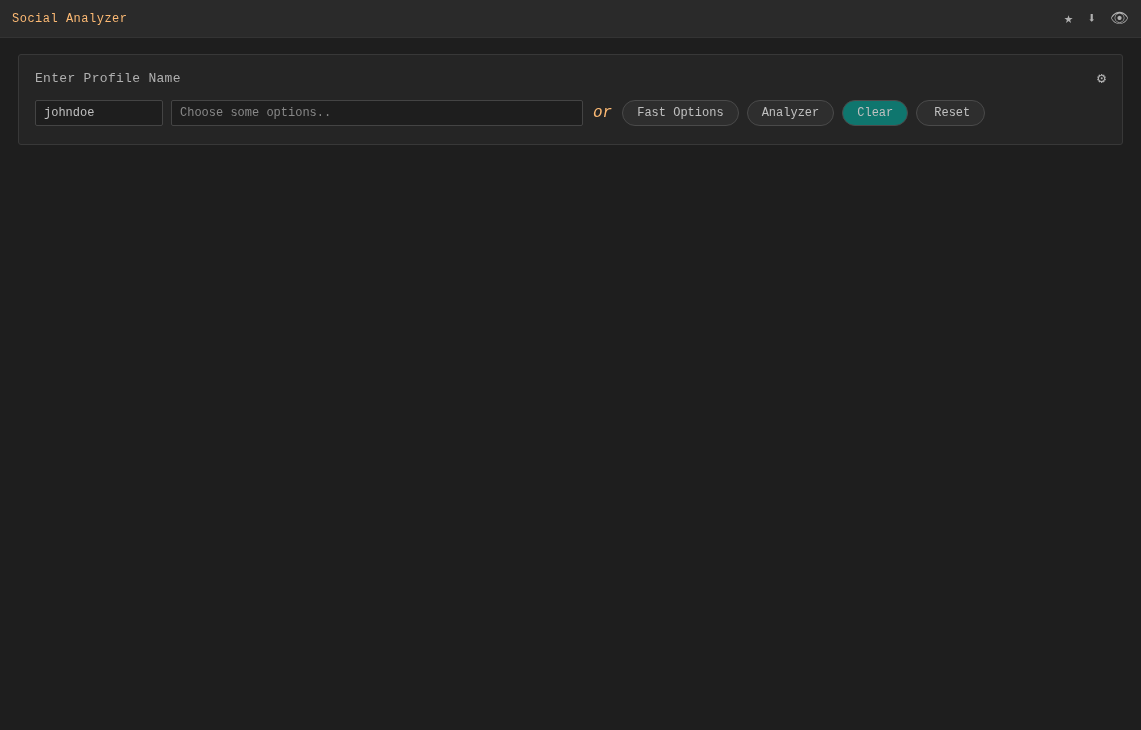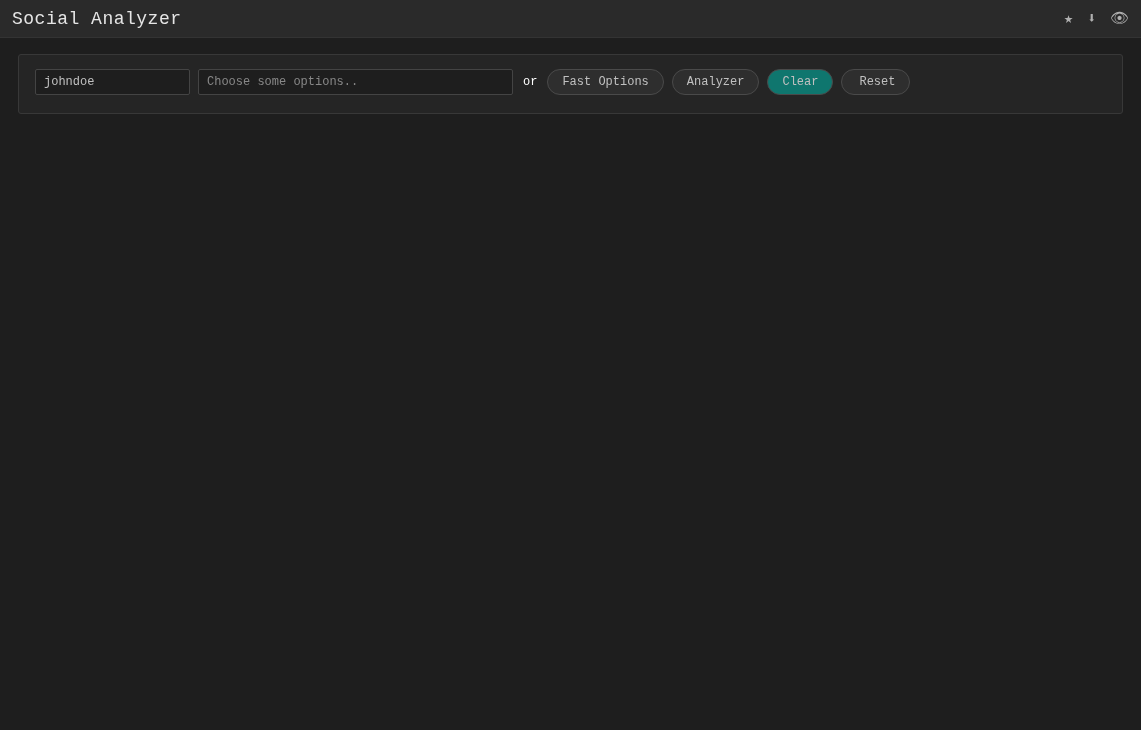--- a/index.html
+++ b/index.html
@@ -23,22 +23,22 @@
       background-color: #2a2a2a;
       height: 38px;
       display: flex;
       align-items: center;
       justify-content: space-between;
       padding: 0 12px;
       border-bottom: 1px solid #333;
     }
 
     .navbar-title {
-      color: #e5e5e5;
-      font-size: 18px;
+      color: #fdba74;
+      font-size: 12px;
       letter-spacing: 0.5px;
       font-family: Liberation Mono, monospace;
     }
 
     .navbar-icons {
       display: flex;
       align-items: center;
       gap: 14px;
     }
 
@@ -90,43 +90,44 @@
       flex-wrap: wrap;
     }
 
     .input-name {
       background-color: #1e1e1e;
       border: 1px solid #444;
       color: #c0c0c0;
       font-family: 'Courier New', Courier, monospace;
       font-size: 12px;
       padding: 5px 8px;
-      width: 155px;
+      width: 128px;
       outline: none;
       border-radius: 2px;
     }
 
     .select-options {
       background-color: #1e1e1e;
       border: 1px solid #444;
       color: #888;
       font-family: 'Courier New', Courier, monospace;
       font-size: 12px;
       padding: 5px 8px;
-      width: 315px;
+      width: 412px;
       outline: none;
       border-radius: 2px;
       appearance: none;
       -webkit-appearance: none;
     }
 
     .or-label {
-      color: #ffffff;
-      font-size: 12px;
+      color: #fdba74;
+      font-size: 16px;
       padding: 0 2px;
+      font-style: italic;
     }
 
     .btn {
       background-color: #333;
       border: 1px solid #4a4a4a;
       color: #c0c0c0;
       font-family: 'Courier New', Courier, monospace;
       font-size: 12px;
       padding: 5px 14px;
       cursor: pointer;
@@ -158,20 +159,24 @@
   <span class="navbar-title">Social Analyzer</span>
   <div class="navbar-icons">
     <span class="navbar-icon">★</span>
     <span class="navbar-icon">⬇</span>
     <span class="navbar-icon">👁</span>
   </div>
 </nav>
 
 <div class="main">
   <div class="card">
+    <div class="card-header">
+      <span class="card-title">Enter Profile Name</span>
+      <span class="card-gear">⚙</span>
+    </div>
     <div class="form-row">
       <input class="input-name" type="text" value="johndoe" placeholder="johndoe" style="">
 
       <select class="select-options">
         <option value="">Choose some options..</option>
       </select>
 
       <span class="or-label">or</span>
 
       <button class="btn btn-fast">Fast Options</button>

